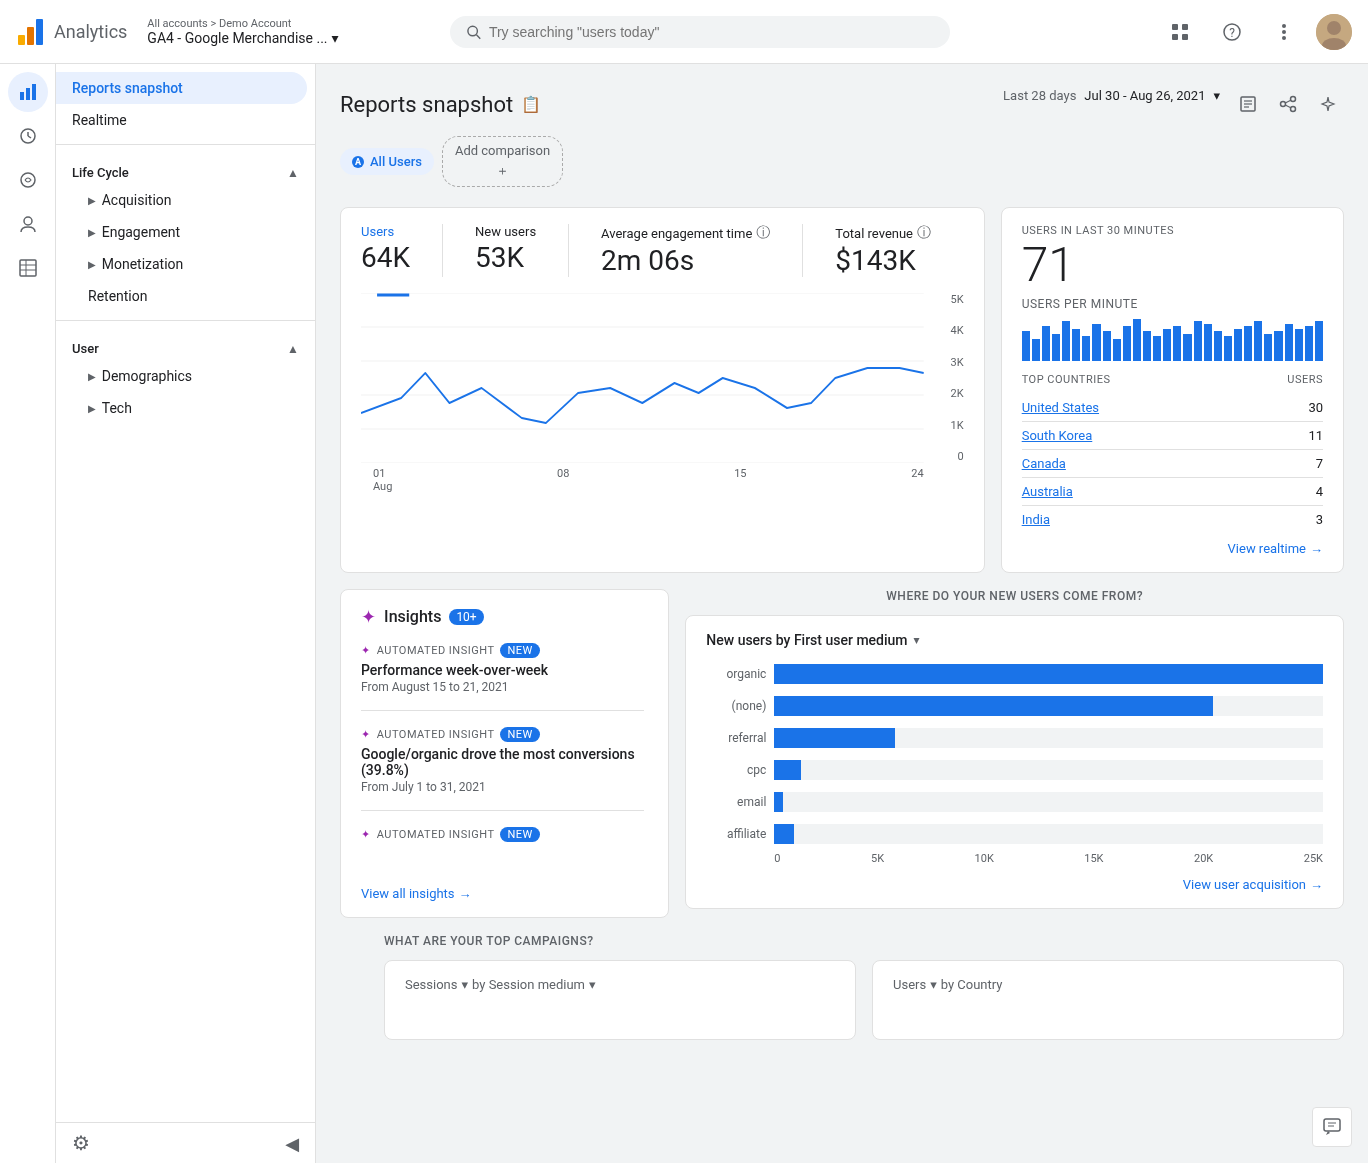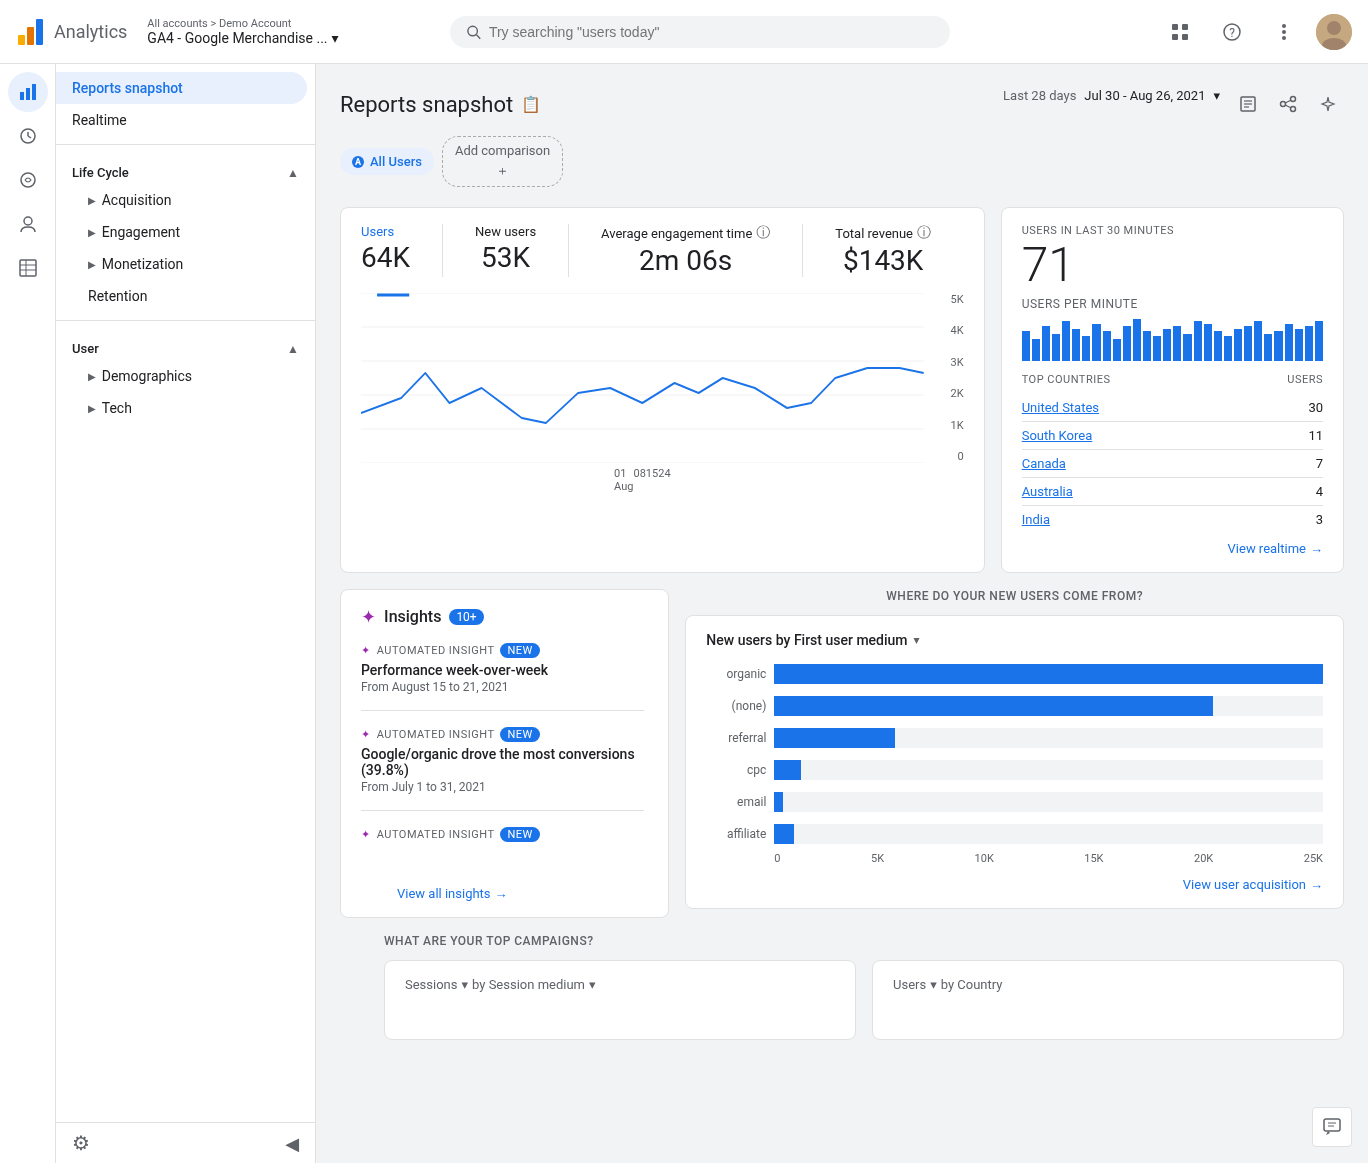--- a/index.html
+++ b/index.html
@@ -83,28 +83,28 @@
       flex: 2; background: #fff; border-radius: 8px; border: 1px solid #e0e0e0; padding: 16px 20px;
     }
     .realtime-card {
       flex: 1; background: #fff; border-radius: 8px; border: 1px solid #e0e0e0; padding: 16px 20px;
     }
 
     .metrics-row { display: flex; gap: 32px; margin-bottom: 16px; }
     .metric-item { display: flex; flex-direction: column; }
     .metric-label { font-size: 13px; color: #1a73e8; margin-bottom: 2px; display: flex; align-items: center; gap: 4px; }
     .metric-label.gray { color: #202124; }
-    .metric-value { font-size: 28px; font-weight: 400; color: #202124; text-align: center; }
+    .metric-value { font-size: 28px; font-weight: 400; color: #202124; }
     .metric-info { color: #5f6368; font-size: 14px; }
     .metric-divider { width: 1px; background: #e0e0e0; }
 
     
     .chart-container { position: relative; height: 200px; }
     .chart-y-axis { position: absolute; right: 0; top: 0; bottom: 30px; display: flex; flex-direction: column; justify-content: space-between; font-size: 11px; color: #5f6368; width: 30px; text-align: right; }
-    .chart-x-axis { position: absolute; bottom: 0; left: 0; right: 40px; display: flex; justify-content: center; font-size: 11px; color: #5f6368; }
+    .chart-x-axis { position: absolute; bottom: 0; left: 12px; right: 40px; display: flex; justify-content: space-between; font-size: 11px; color: #5f6368; }
     .chart-area { position: absolute; left: 0; right: 40px; top: 0; bottom: 30px; }
 
     
     .realtime-label { font-size: 11px; color: #5f6368; text-transform: uppercase; letter-spacing: 0.5px; margin-bottom: 4px; }
     .realtime-number { font-size: 48px; font-weight: 300; color: #202124; line-height: 1; margin-bottom: 8px; }
     .realtime-sublabel { font-size: 12px; color: #5f6368; text-transform: uppercase; letter-spacing: 0.5px; margin-bottom: 0; }
     .bar-chart-mini { display: flex; align-items: flex-end; gap: 2px; height: 50px; margin-bottom: 12px; }
     .bar-chart-mini .bar { background: #1a73e8; flex: 1; min-width: 4px; }
 
     .top-countries-label { font-size: 11px; color: #5f6368; text-transform: uppercase; letter-spacing: 0.5px; margin-bottom: 8px; display: flex; justify-content: space-between; }
@@ -121,21 +121,21 @@
     }
     .insights-header { display: flex; align-items: center; gap: 8px; margin-bottom: 16px; }
     .insights-title { font-size: 16px; font-weight: 500; }
     .insights-badge { background: #1a73e8; color: #fff; border-radius: 10px; padding: 1px 7px; font-size: 12px; }
     .insight-item { margin-bottom: 16px; border-bottom: 1px solid #e0e0e0; padding-bottom: 16px; }
     .insight-item:last-child { border-bottom: none; }
     .insight-tag { font-size: 11px; color: #5f6368; text-transform: uppercase; letter-spacing: 0.5px; display: flex; align-items: center; gap: 6px; margin-bottom: 4px; }
     .insight-title { font-size: 14px; font-weight: 500; color: #202124; margin-bottom: 2px; }
     .insight-subtitle { font-size: 12px; color: #5f6368; }
     .new-badge { background: #1a73e8; color: #fff; border-radius: 10px; padding: 1px 7px; font-size: 11px; }
-    .view-all-insights { color: #1a73e8; font-size: 13px; cursor: pointer; display: flex; align-items: flex-end; gap: 4px; margin-top: 8px; margin-left: 36px; }
+    .view-all-insights { color: #1a73e8; font-size: 13px; cursor: pointer; display: flex; align-items: flex-end; gap: 4px; margin-top: 8px; }
     .insights-scroll { max-height: 280px; overflow-y: auto; padding-right: 4px; }
     .insights-scroll::-webkit-scrollbar { width: 4px; }
     .insights-scroll::-webkit-scrollbar-thumb { background: #ccc; border-radius: 2px; }
 
     
     .new-users-section { flex: 2; }
     .section-label { font-size: 12px; color: #5f6368; text-transform: uppercase; letter-spacing: 0.5px; margin-bottom: 12px; text-align: center; font-weight: 500; }
     .new-users-card {
       background: #fff; border-radius: 8px; border: 1px solid #e0e0e0; padding: 16px 20px;
     }

